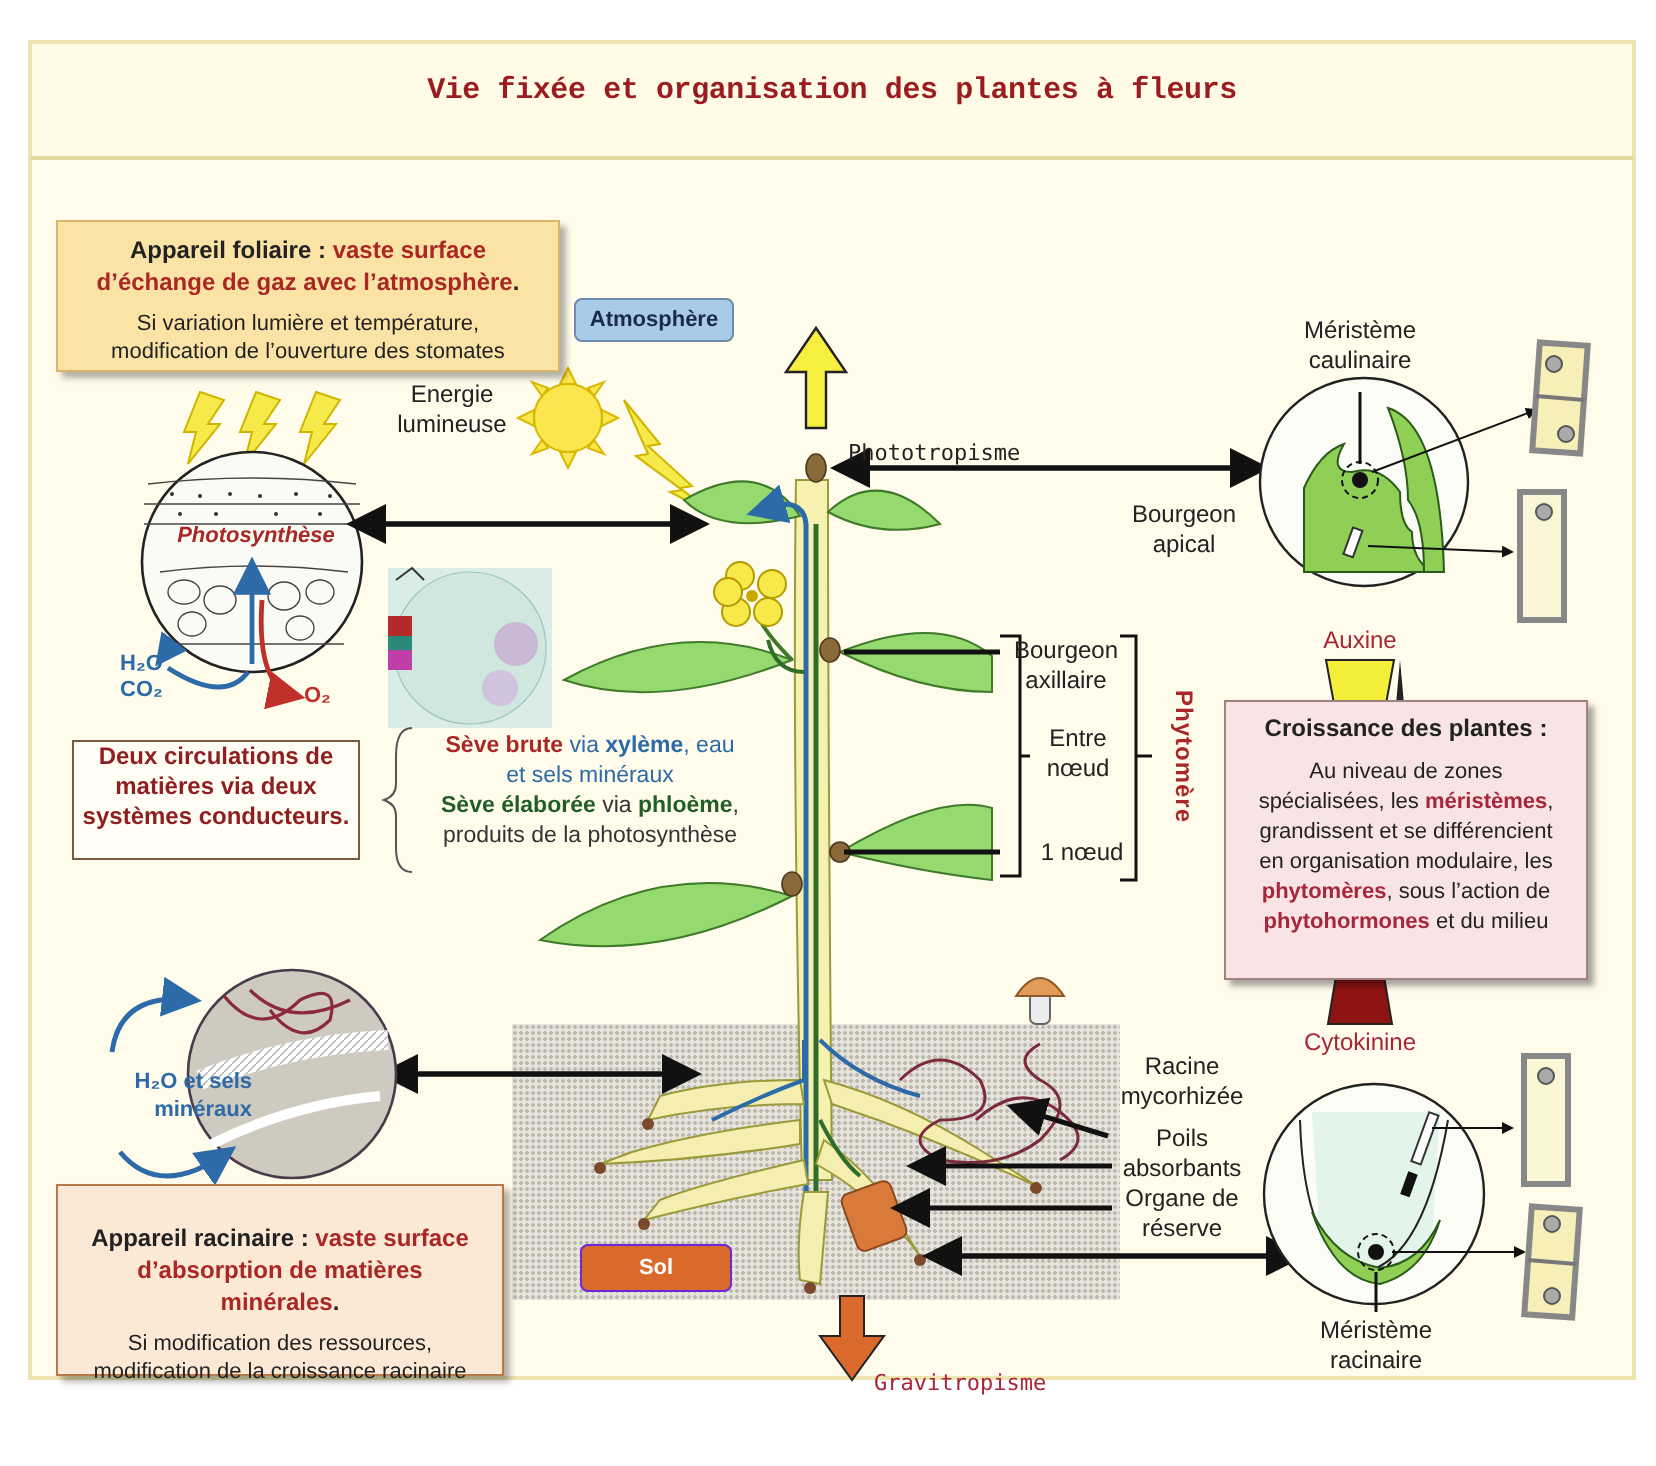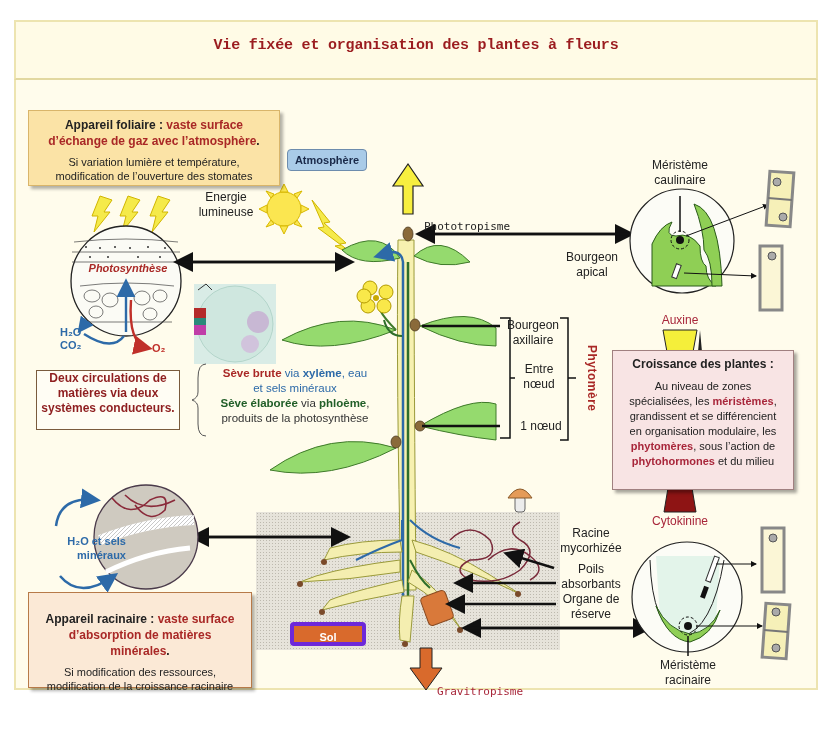--- a/index.html
+++ b/index.html
@@ -12,21 +12,21 @@
   .box-foliaire { left:28px; top:110px; width:252px; height:76px; background:#fbe3a6; border:1px solid #d9b56a; box-shadow:3px 3px 3px rgba(0,0,0,0.3); padding-top:6px; }
   .box-racinaire { left:28px; top:592px; width:224px; height:96px; background:#fbe9d6; border:1px solid #b77a48; box-shadow:3px 3px 3px rgba(0,0,0,0.3); padding-top:18px; }
   .box-circ { left:36px; top:370px; width:144px; height:60px; background:#fffdf4; border:1px solid #7a5b3d; padding-top:0; color:#8e1e1f; font-weight:bold; font-size:12px; line-height:15px; }
   .box-croissance { left:612px; top:350px; width:182px; height:140px; background:#f8e4e4; border:1px solid #a08080; box-shadow:3px 3px 3px rgba(0,0,0,0.35); padding-top:6px; font-size:11px; line-height:15px; }
   .bold { font-weight:bold; }
   .red { color:#a92826; font-weight:bold; }
   .darkred { color:#a8263a; font-weight:bold; }
   .blue { color:#2d6aa8; }
   .green { color:#215e27; font-weight:bold; }
   .pill-atmo { left:287px; top:149px; width:80px; height:22px; background:#a9cbe8; border:1px solid #6d8cad; border-radius:4px; box-sizing:border-box; text-align:center; font-size:11px; font-weight:bold; line-height:20px; color:#1a2a4a; }
-  .pill-sol { left:290px; top:622px; width:76px; height:24px; background:#d96a2c; border:4px solid #6d28d9; border-radius:4px; box-sizing:border-box; text-align:center; font-size:11px; font-weight:bold; line-height:22px; color:#fff; }
+  .pill-sol { left:290px; top:622px; width:76px; height:24px; background:#d96a2c; border:1px solid #6d28d9; border-radius:4px; box-sizing:border-box; text-align:center; font-size:11px; font-weight:bold; line-height:22px; color:#fff; }
   .lbl { position:absolute; font-size:12px; line-height:15px; color:#222; text-align:center; }
   .mono { font-family:"DejaVu Sans Mono", monospace;margin-top:29px; }
   .soil { position:absolute; left:256px; top:512px; width:304px; height:138px; background-color:#e6e3da; background-image: radial-gradient(#bdb9ae 0.8px, transparent 0.9px); background-size:3px 3px; }
   svg { position:absolute; left:0; top:0; }
   .phyto { position:absolute; left:585px; top:345px; color:#a92826; font-weight:bold; font-size:12px; writing-mode:vertical-rl; letter-spacing:0.5px; }
 </style>
 </head>
 <body>
 
 <div class="frame"></div>

